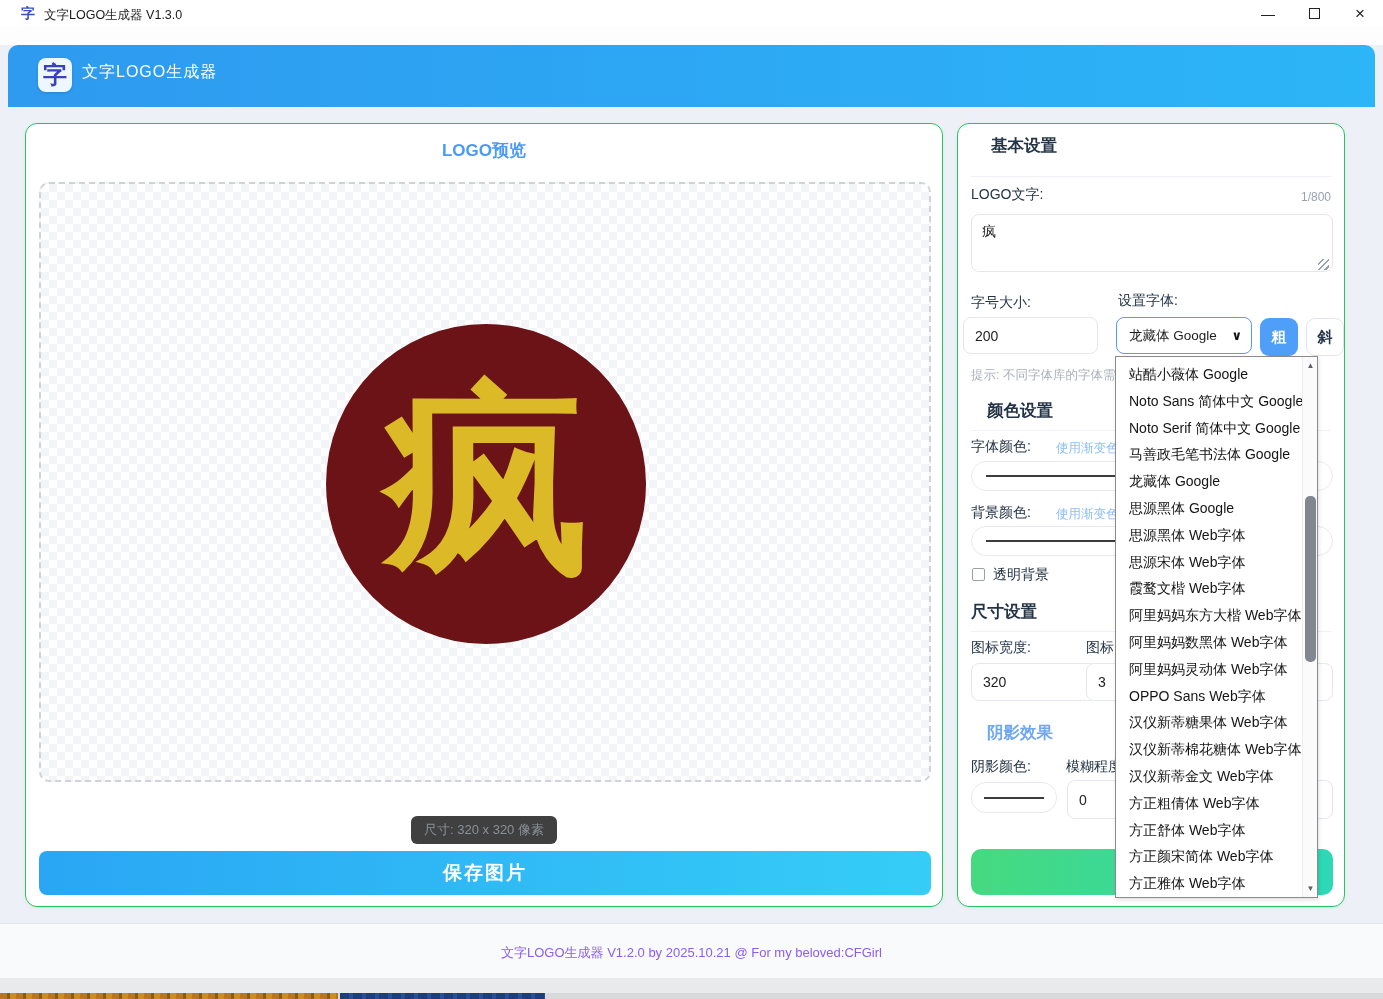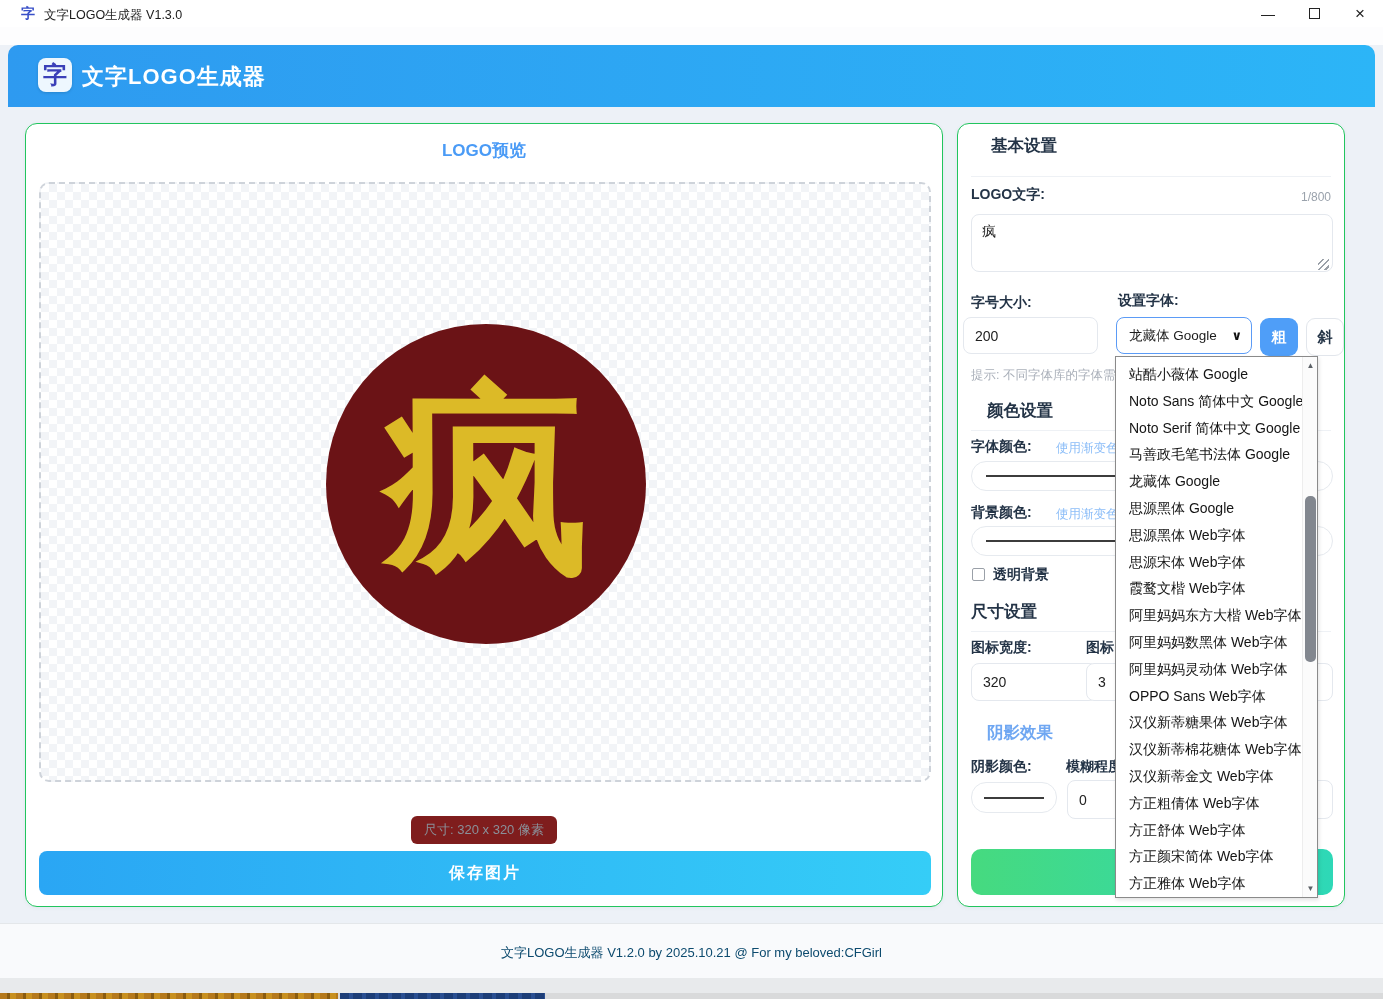--- a/index.html
+++ b/index.html
@@ -17,48 +17,48 @@
   .tb-close { left:1344px; font-size:17px; }
 
   
   .app-bg { position:absolute; left:0; top:27px; width:1383px; height:896px; background:#edf1f7; }
   .app-bg-top { position:absolute; left:0; top:27px; width:1383px; height:18px; background:#fdfdfe; }
   .appheader { position:absolute; left:8px; top:45px; width:1367px; height:62px; border-radius:10px 10px 0 0;
     background:linear-gradient(90deg,#2e9af0,#2cb5f7); }
   .applogo { position:absolute; left:30px; top:13px; width:34px; height:34px; border-radius:8px;
     background:rgba(255,255,255,0.92); display:flex; align-items:center; justify-content:center;
     font-size:24px; font-weight:bold; color:#3b3fb8; box-shadow:0 1px 3px rgba(0,0,0,.15); }
-  .apptitle { position:absolute; left:74px; top:17px; font-size:22px; font-weight:bold; color:#ffffff; letter-spacing:1px; }
+  .apptitle { position:absolute; left:74px; top:17px; font-size:16px; font-weight:normal; color:#ffffff; letter-spacing:1px; }
 
   .card { position:absolute; background:#ffffff; border:1px solid #22c55e; border-radius:12px;
     box-shadow:0 1px 4px rgba(30,50,90,.05); }
   .card-left { left:25px; top:123px; width:918px; height:784px; }
   .card-right { left:957px; top:123px; width:388px; height:784px; }
 
   
   .pv-title { position:absolute; left:0; width:100%; top:15px; text-align:center; font-size:17px; font-weight:bold; color:#4a9bf6; }
   .pv-dash { position:absolute; left:13px; top:58px; width:892px; height:600px; border:2px dashed #ced3da; border-radius:10px;
     background-color:#ffffff;
     background-image:linear-gradient(45deg,#f2f4f7 25%,transparent 25%,transparent 75%,#f2f4f7 75%),
                      linear-gradient(45deg,#f2f4f7 25%,transparent 25%,transparent 75%,#f2f4f7 75%);
     background-size:16px 16px; background-position:0 0,8px 8px; }
   .pv-circle { position:absolute; left:285px; top:140px; width:320px; height:320px; border-radius:50%;
     background:#6b1316; display:flex; align-items:center; justify-content:center; }
   .pv-char { font-family:"DejaVu Serif","Liberation Serif",serif; font-weight:bold; font-size:205px; line-height:1;
     color:#dcba27; transform:translateY(-6px); }
   .pv-chip { position:absolute; left:0; width:100%; top:692px; text-align:center; }
-  .pv-chip span { display:inline-block; background:#7f1d1d; border-radius:6px; padding:5px 13px; font-size:13px; color:#8a9099; }
+  .pv-chip span { display:inline-block; background:#404040; border-radius:6px; padding:5px 13px; font-size:13px; color:#8a9099; }
   .pv-save { position:absolute; left:13px; top:727px; width:892px; height:44px; border-radius:8px;
-    background:linear-gradient(90deg,#2aa6f4,#35cdf7); color:#ffffff; font-size:16px; font-weight:bold;
+    background:linear-gradient(90deg,#2aa6f4,#35cdf7); color:#ffffff; font-size:19px; font-weight:bold;
     display:flex; align-items:center; justify-content:center; letter-spacing:2px; cursor:pointer; }
 
   
   .heading { position:absolute; left:13px; font-size:16.5px; font-weight:bold; color:#243447; }
   .divider { position:absolute; left:13px; right:13px; height:1px; background:#eef1f5; }
-  .lbl { position:absolute; font-size:14px; font-weight:bold; color:#243447; white-space:nowrap; }
+  .lbl { position:absolute; font-size:14px; font-weight:normal; color:#243447; white-space:nowrap; }
   .counter { position:absolute; right:13px; top:66px; font-size:12px; color:#9aa2ac; }
   .ta { position:absolute; left:13px; top:90px; width:362px; height:58px; border:1px solid #e4e8ee; border-radius:8px;
     padding:8px 10px; font-size:14px; color:#222; resize:none; font-family:inherit; outline:none; }
   .ta-handle { position:absolute; left:360px; top:135px; width:11px; height:11px;
     background:repeating-linear-gradient(135deg,transparent 0 3px,#9aa0a8 3px 4.5px); pointer-events:none; }
   .ipt { position:absolute; border:1px solid #e4e8ee; border-radius:8px; padding:0 11px; font-size:14px; color:#222;
     font-family:inherit; outline:none; background:#fff; }
   .selectbox { position:absolute; left:158px; top:193px; width:136px; height:37px; border:1.5px solid #5b9bf6; border-radius:8px;
     background:#fff; display:flex; align-items:center; cursor:pointer; }
   .selectbox .sel-txt { padding-left:12px; font-size:13.5px; color:#1c1c1c; flex:1; white-space:nowrap; overflow:hidden; }
@@ -84,21 +84,21 @@
   .dd-items { position:absolute; left:0; top:4px; right:15px; bottom:0; overflow:hidden; }
   .dd-item { height:26.8px; line-height:26.8px; padding-left:13px; font-size:14px; color:#141414; white-space:nowrap; cursor:pointer; }
   .dd-scroll { position:absolute; right:0; top:0; width:15px; height:100%; background:#fbfbfb; border-left:1px solid #ededed; }
   .dd-arrow { position:absolute; left:0; width:15px; height:15px; display:flex; align-items:center; justify-content:center;
     font-size:8px; color:#5b6066; cursor:pointer; }
   .dd-up { top:1px; } .dd-down { bottom:1px; }
   .dd-thumb { position:absolute; left:2px; top:139px; width:11px; height:166px; background:#82878f; border-radius:5px; cursor:pointer; }
 
   
   .footer-area { position:absolute; left:0; top:923px; width:1383px; height:55px; background:#f9fafc; border-top:1px solid #e4e7ea; }
-  .footer-text { position:absolute; left:0; width:100%; top:20px; text-align:center; font-size:13px; color:#0c4a6e; }
+  .footer-text { position:absolute; left:0; width:100%; top:20px; text-align:center; font-size:13px; color:#8b5cf6; }
   .below-strip { position:absolute; left:0; top:978px; width:1383px; height:15px; background:#e8eaec; }
   .task-sliver { position:absolute; left:0; top:993px; width:1383px; height:6px; background:#d9dadb; }
   .sliver-orange { position:absolute; left:0; top:0; width:338px; height:6px;
     background:repeating-linear-gradient(90deg,#b5791c 0 7px,#8a5c10 7px 10px,#c8901f 10px 16px); }
   .sliver-blue { position:absolute; left:340px; top:0; width:205px; height:6px;
     background:repeating-linear-gradient(90deg,#1d3e78 0 9px,#2a4f92 9px 13px); }
 </style>
 </head>
 <body>
 

